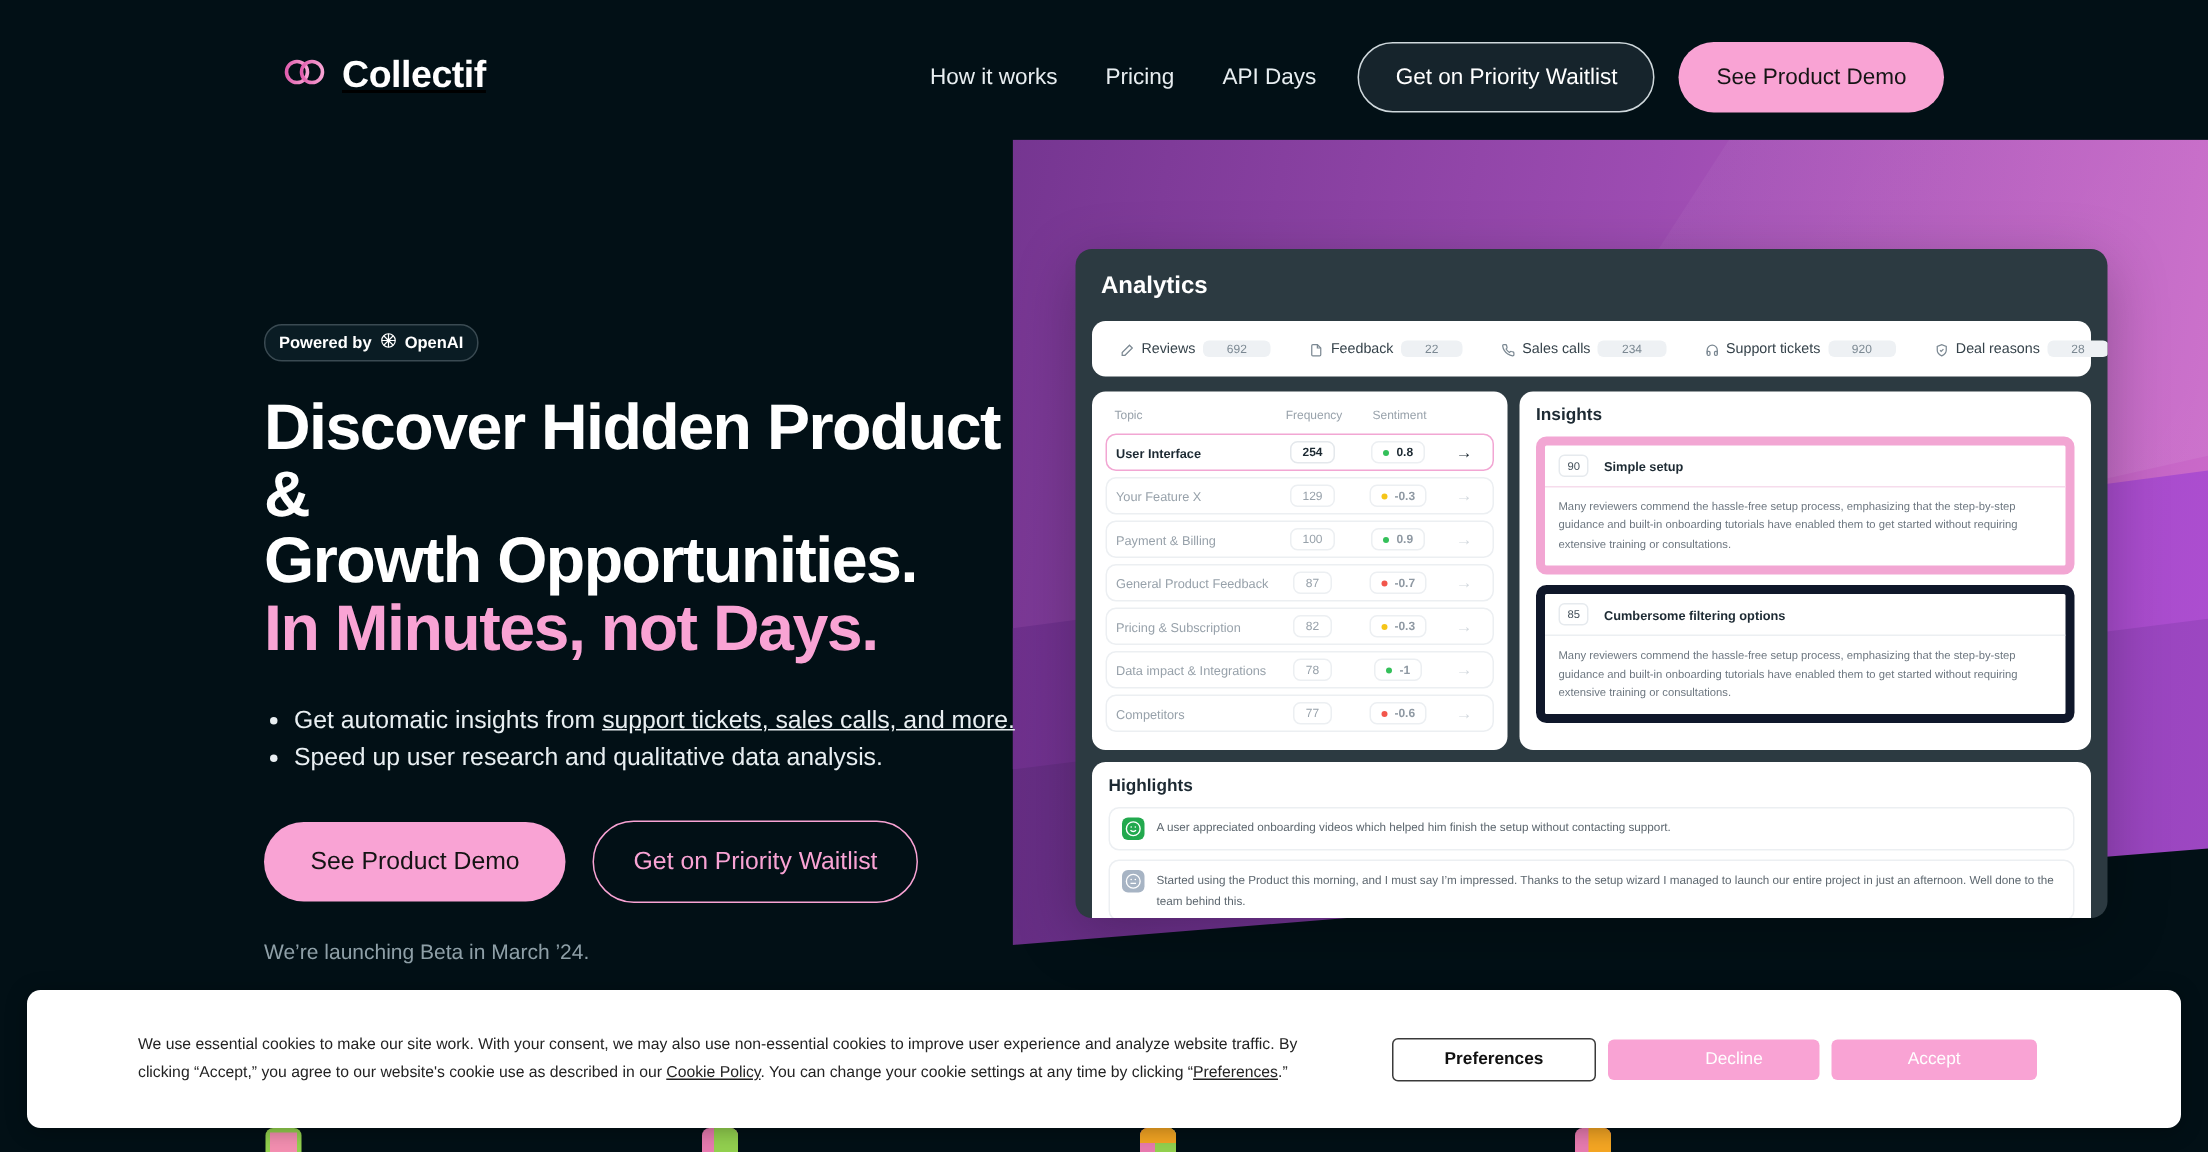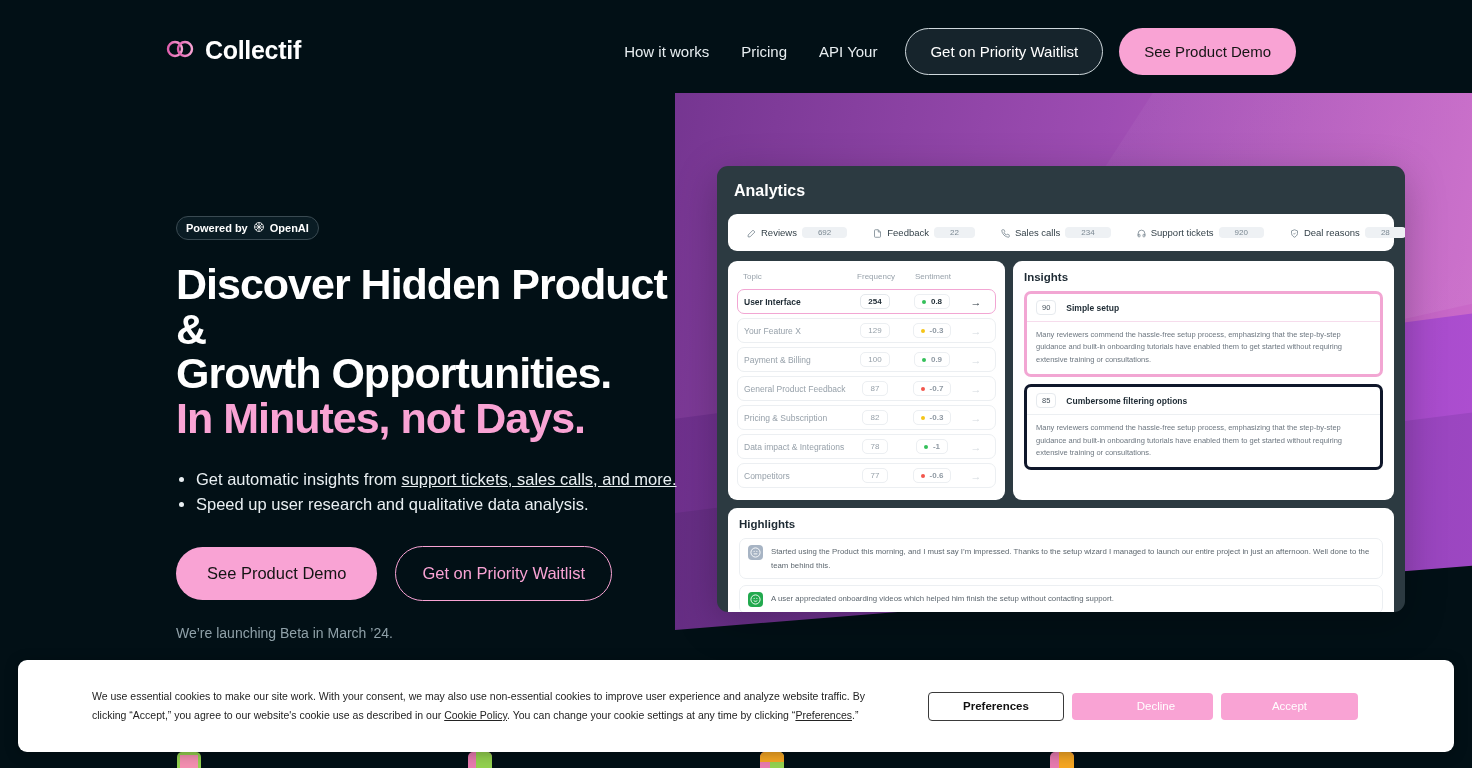--- a/index.html
+++ b/index.html
@@ -28,21 +28,21 @@
   }
   .band-c {
     left: 940px; top: 93px; width: 560px; height: 330px;
     background: linear-gradient(120deg, rgba(255,255,255,.05), rgba(255,255,255,.14));
     clip-path: polygon(38% 0, 100% 0, 100% 62%, 0 100%);
     opacity: .5;
   }
 
   
   .nav { position:absolute; left:0; top:0; width:1472px; height:100px; display:flex; align-items:center; z-index: 40; }
-  .brand { position:absolute; left:165px; top:36px; display:flex; align-items:center; gap:10px; }
+  .brand { position:absolute; left:188px; top:36px; display:flex; align-items:center; gap:10px;text-decoration:underline; }
   .brand-name { color:#fff; font-size:25px; font-weight:700; letter-spacing:-.3px; }
   .nav-right { position:absolute; right:176px; top:28px; display:flex; align-items:center; gap:0; }
   .nav-link { color:#e8eef1; font-size:15px; padding:0 16px; text-decoration:none; white-space:nowrap; }
   .btn-outline-nav {
     margin-left:12px; border:1px solid #cfd8dc; border-radius:26px;
     background:#16242c; color:#fff; font-size:15px; padding:14px 24px; white-space:nowrap; cursor:pointer;
     font-family:"Liberation Sans", sans-serif;
   }
   .btn-pink-nav {
     margin-left:16px; border:none; border-radius:26px; background:#f9a3d4; color:#151515;
@@ -114,21 +114,21 @@
   .freq-pill { border:1px solid #eceff2; border-radius:5px; color:#97a1aa; font-size:8px; padding:2px 7px; min-width:26px; text-align:center; }
   .trow.active .freq-pill { color:#1d2a33; font-weight:700; border-color:#e4e8ec; }
   .td-sent { width:62px; display:flex; justify-content:center; }
   .sent-pill { border:1px solid #eceff2; border-radius:5px; color:#8f99a3; font-size:8px; padding:2px 7px; display:flex; align-items:center; gap:5px; }
   .trow.active .sent-pill { color:#1d2a33; font-weight:700; }
   .dot { width:4px; height:4px; border-radius:50%; display:inline-block; }
   .td-arrow { width:26px; display:flex; justify-content:center; color:#d3d9de; font-size:11px; }
   .trow.active .td-arrow { color:#1d2a33; }
 
   .card-h { color:#1d2a33; font-size:11.5px; font-weight:700; margin-bottom:8px; }
-  .insight { border:3px solid #0f172a; border-radius:7px; margin-bottom:7px; overflow:hidden; }
+  .insight { border:6px solid #0f172a; border-radius:7px; margin-bottom:7px; overflow:hidden; }
   .insight.active { border-color:#f2a6d3; }
   .insight-head { display:flex; align-items:center; gap:10px; padding:6px 9px; border-bottom:1px solid #eceff2; }
   .insight.active .insight-head { border-bottom-color:#f6dcec; }
   .score { border:1px solid #e6eaee; border-radius:4px; color:#46525c; font-size:7.5px; padding:2px 5px; }
   .insight-title { color:#1d2a33; font-size:8.5px; font-weight:700; }
   .insight-body { padding:7px 9px 8px 9px; color:#6d7780; font-size:7.5px; line-height:1.65; }
 
   .card-highlights { background:#fff; border-radius:9px; margin-top:8px; padding:10px 11px 0 11px; height:123px; overflow:hidden; }
   .hl { display:flex; align-items:flex-start; gap:8px; border:1px solid #eceff2; border-radius:7px; padding:6px 8px; margin-bottom:6px; }
   .hl-text { color:#5d676f; font-size:7.8px; line-height:1.75; }
@@ -176,21 +176,21 @@
           <circle cx="10" cy="11" r="7" fill="none" stroke="url(#lg)" stroke-width="2.4"></circle>
           <circle cx="20" cy="11" r="7" fill="none" stroke="url(#lg)" stroke-width="2.4"></circle>
         </svg>
       </span>
       <span class="brand-name">Collectif</span>
     </div>
 
     <div class="nav-right">
       <a class="nav-link" href="#">How it works</a>
       <a class="nav-link" href="#">Pricing</a>
-      <a class="nav-link" href="#">API Your</a>
+      <a class="nav-link" href="#">API Days</a>
       <button class="btn-outline-nav">Get on Priority Waitlist</button>
       <button class="btn-pink-nav">See Product Demo</button>
     </div>
   </div>
 
   <div class="hero">
     <div class="badge-openai">
       <span>Powered by</span>
       <span>
         <svg width="12" height="12" viewBox="0 0 24 24" fill="none" stroke="#fff" stroke-width="1.6">
@@ -406,42 +406,42 @@
                 </div>
                 <div class="insight-body">Many reviewers commend the hassle-free setup process, emphasizing that the step-by-step guidance and built-in onboarding tutorials have enabled them to get started without requiring extensive training or consultations.</div>
               </div>
             </div>
         </div>
       </div>
 
       <div class="card-highlights">
         <div class="card-h">Highlights</div>
         <div id="highlight-list">
+            <div class="hl">
+              <span class="face" style="background: rgb(34, 169, 78);">
+                <svg width="11" height="11" viewBox="0 0 24 24" fill="none" stroke="#fff" stroke-width="2">
+                  <circle cx="12" cy="12" r="10"></circle>
+                  <path d="M8 14s1.5 2 4 2 4-2 4-2"></path>
+                  <circle cx="9" cy="9.5" r="1.2" fill="#fff" stroke="none"></circle>
+                  <circle cx="15" cy="9.5" r="1.2" fill="#fff" stroke="none"></circle>
+                </svg>
+              </span>
+              <span class="hl-text">A user appreciated onboarding videos which helped him finish the setup without contacting support.</span>
+            </div>
             <div class="hl">
               <span class="face" style="background: rgb(167, 180, 196);">
                 <svg width="11" height="11" viewBox="0 0 24 24" fill="none" stroke="#fff" stroke-width="2">
                   <circle cx="12" cy="12" r="10"></circle>
                   <path d="M8 15h8"></path>
                   <circle cx="9" cy="9.5" r="1.2" fill="#fff" stroke="none"></circle>
                   <circle cx="15" cy="9.5" r="1.2" fill="#fff" stroke="none"></circle>
                 </svg>
               </span>
               <span class="hl-text">Started using the Product this morning, and I must say I’m impressed. Thanks to the setup wizard I managed to launch our entire project in just an afternoon. Well done to the team behind this.</span>
             </div>
-            <div class="hl">
-              <span class="face" style="background: rgb(34, 169, 78);">
-                <svg width="11" height="11" viewBox="0 0 24 24" fill="none" stroke="#fff" stroke-width="2">
-                  <circle cx="12" cy="12" r="10"></circle>
-                  <path d="M8 14s1.5 2 4 2 4-2 4-2"></path>
-                  <circle cx="9" cy="9.5" r="1.2" fill="#fff" stroke="none"></circle>
-                  <circle cx="15" cy="9.5" r="1.2" fill="#fff" stroke="none"></circle>
-                </svg>
-              </span>
-              <span class="hl-text">A user appreciated onboarding videos which helped him finish the setup without contacting support.</span>
-            </div>
           </div>
       </div>
 
     </div>
   </div>
 
   <div class="logos">
     <div class="logo-chip" style="left:177px; background:#93d14f;">
       <div style="position:absolute;inset:3px;background:#f48fb1;"></div>
     </div>

